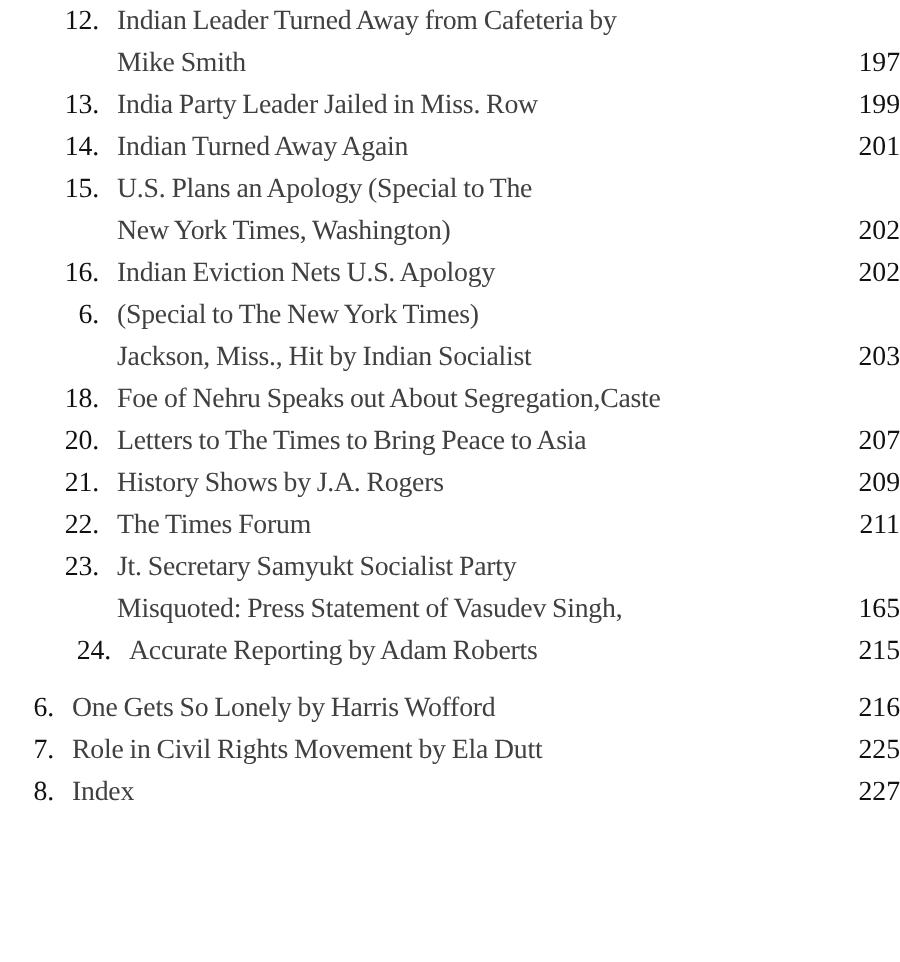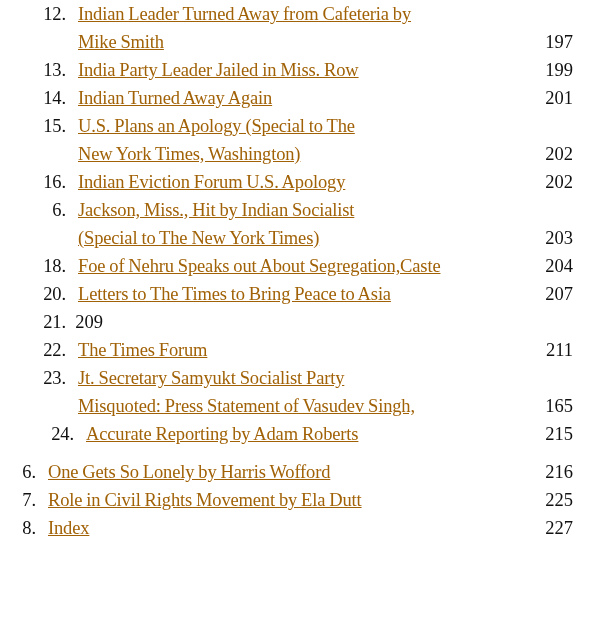--- a/index.html
+++ b/index.html
@@ -47,35 +47,33 @@
   .level-sub .toc-num,
   .level-sub2 .toc-num { width: 30px; }
   .level-top .toc-num  { width: 22px; }
 
   .toc-title {
     flex: 1 1 auto;
     font-size: 18.5px;
     line-height: 28px;
     letter-spacing: -0.15px;
     padding-left: 12px;
-    color: #a16207;
+    color: #404040;
     word-spacing: -0.5px;
-    text-decoration: underline;
   }
   .toc-title .line {
     display: block;
     white-space: nowrap;
   }
   .toc-page {
     flex: 0 0 auto;
     width: 64px;
     text-align: right;
     font-size: 18.5px;
     line-height: 28px;
-    padding-right: 27px;
     box-sizing: border-box;
     color: #111111;
     white-space: nowrap;
   }
   
   .toc-entry.multiline .toc-page {
     align-self: flex-end;
   }
   
   .group-gap { height: 10px; }
@@ -111,48 +109,50 @@
         <span class="toc-num">15.</span>
         <span class="toc-title">
           <span class="line">U.S. Plans an Apology (Special to The</span>
           <span class="line">New York Times, Washington)</span>
         </span>
         <span class="toc-page">202</span>
       </div>
       <div class="toc-entry level-sub">
         <span class="toc-num">16.</span>
         <span class="toc-title">
-          <span class="line">Indian Eviction Forum U.S. Apology</span>
+          <span class="line">Indian Eviction Nets U.S. Apology</span>
         </span>
         <span class="toc-page">202</span>
       </div>
       <div class="toc-entry level-sub multiline">
         <span class="toc-num">6.</span>
         <span class="toc-title">
+          <span class="line">(Special to The New York Times)</span>
           <span class="line">Jackson, Miss., Hit by Indian Socialist</span>
-          <span class="line">(Special to The New York Times)</span>
         </span>
         <span class="toc-page">203</span>
       </div>
       <div class="toc-entry level-sub">
         <span class="toc-num">18.</span>
         <span class="toc-title">
           <span class="line">Foe of Nehru Speaks out About Segregation,Caste</span>
         </span>
-        <span class="toc-page">204</span>
       </div>
       <div class="toc-entry level-sub">
         <span class="toc-num">20.</span>
         <span class="toc-title">
           <span class="line">Letters to The Times to Bring Peace to Asia</span>
         </span>
         <span class="toc-page">207</span>
       </div>
       <div class="toc-entry level-sub">
         <span class="toc-num">21.</span>
+        <span class="toc-title">
+          <span class="line">History Shows by J.A. Rogers</span>
+        </span>
         <span class="toc-page">209</span>
       </div>
       <div class="toc-entry level-sub">
         <span class="toc-num">22.</span>
         <span class="toc-title">
           <span class="line">The Times Forum</span>
         </span>
         <span class="toc-page">211</span>
       </div>
       <div class="toc-entry level-sub multiline">

